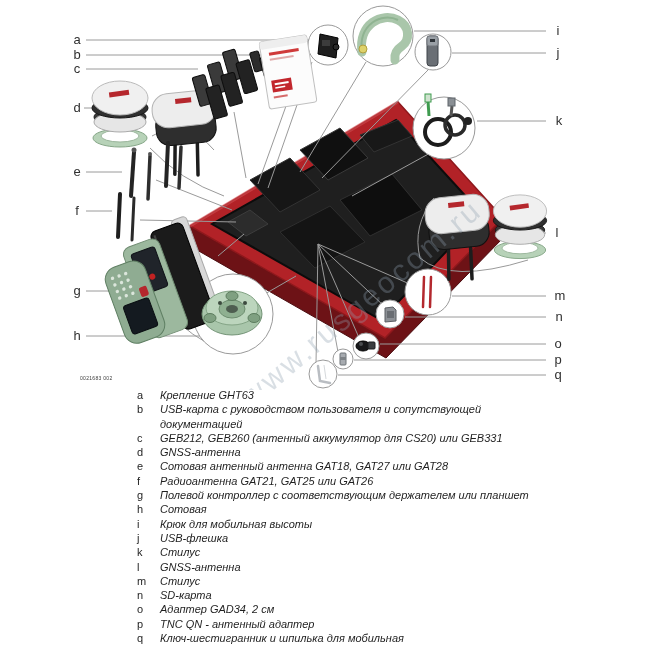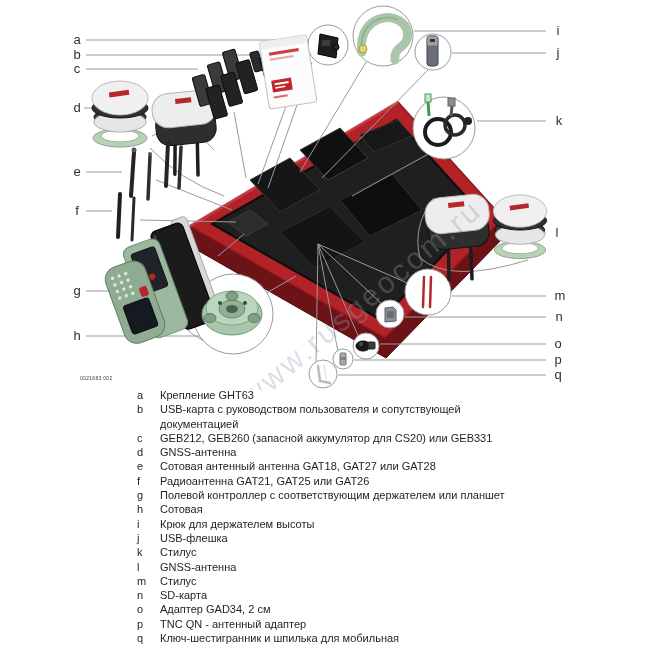--- a/index.html
+++ b/index.html
@@ -4,21 +4,21 @@
 <style>
   html,body{margin:0;padding:0;background:#ffffff;}
   .stage{position:relative;width:650px;height:650px;background:#ffffff;overflow:hidden;
          font-family:"Liberation Sans",sans-serif;}
   svg text.lbl{font-family:"Liberation Sans",sans-serif;font-size:13px;fill:#2f2f2f;}
   svg text.wm{font-family:"Liberation Sans",sans-serif;}
   .fig-num{position:absolute;left:80px;top:375px;font-size:5px;color:#3a3a3a;letter-spacing:.3px;}
   .legend{position:absolute;left:137px;top:388px;width:400px;font-size:11px;color:#1f1f1f;}
   .legend .row{display:flex;align-items:flex-start;line-height:14.3px;}
   .legend .let{flex:0 0 23px;}
-  .legend .txt{width:370px;}
+  .legend .txt{width:370px;font-style:italic;}
 </style>
 </head>
 <body>
 
 <div class="stage">
 
   <svg width="650" height="390" viewBox="0 0 650 390">
 
     <g>
       <path d="M190,226 L385,338 L503,218 L503,238 L386,358 L190,246 Z" fill="#6d1216" stroke="#4a0c0f" stroke-width="1"></path>
@@ -281,21 +281,21 @@
     <div class="row">
         <span class="let">a</span>
         <span class="txt">Крепление GHT63</span>
       </div>
     <div class="row">
         <span class="let">b</span>
         <span class="txt">USB-карта с руководством пользователя и сопутствующей документацией</span>
       </div>
     <div class="row">
         <span class="let">c</span>
-        <span class="txt">GEB212, GEB260 (запасной аккумулятор для CS20) или GEB331</span>
+        <span class="txt">GEB212, GEB260 (антенный аккумулятор для CS20) или GEB331</span>
       </div>
     <div class="row">
         <span class="let">d</span>
         <span class="txt">GNSS-антенна</span>
       </div>
     <div class="row">
         <span class="let">e</span>
         <span class="txt">Сотовая антенный антенна GAT18, GAT27 или GAT28</span>
       </div>
     <div class="row">
@@ -305,21 +305,21 @@
     <div class="row">
         <span class="let">g</span>
         <span class="txt">Полевой контроллер с соответствующим держателем или планшет</span>
       </div>
     <div class="row">
         <span class="let">h</span>
         <span class="txt">Сотовая</span>
       </div>
     <div class="row">
         <span class="let">i</span>
-        <span class="txt">Крюк для держателем высоты</span>
+        <span class="txt">Крюк для мобильная высоты</span>
       </div>
     <div class="row">
         <span class="let">j</span>
         <span class="txt">USB-флешка</span>
       </div>
     <div class="row">
         <span class="let">k</span>
         <span class="txt">Стилус</span>
       </div>
     <div class="row">

